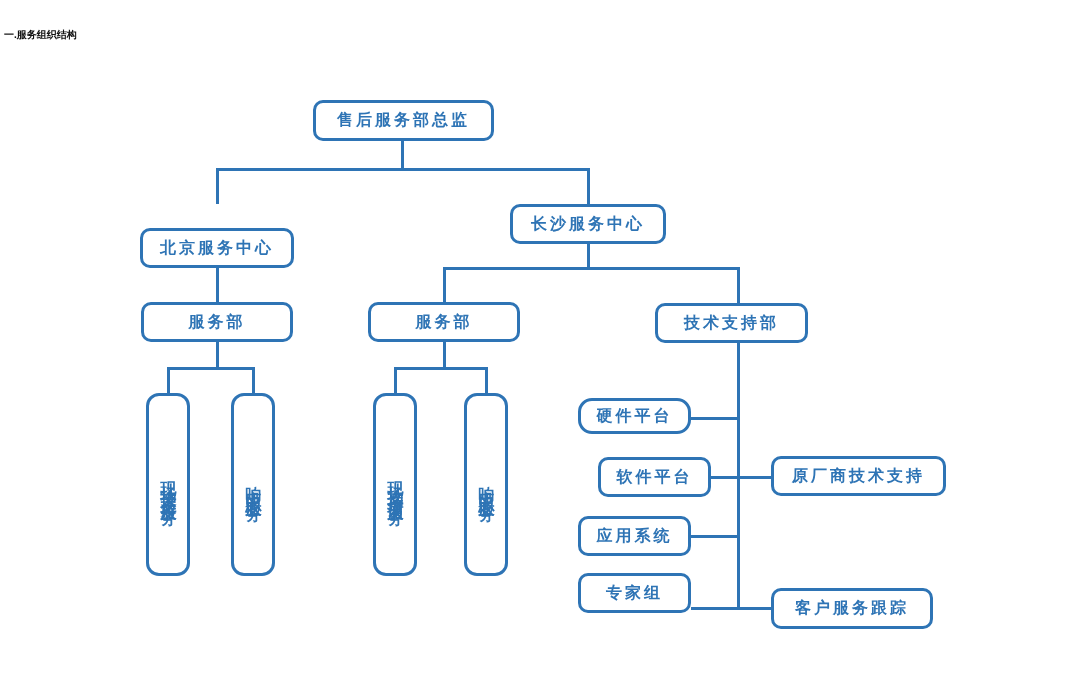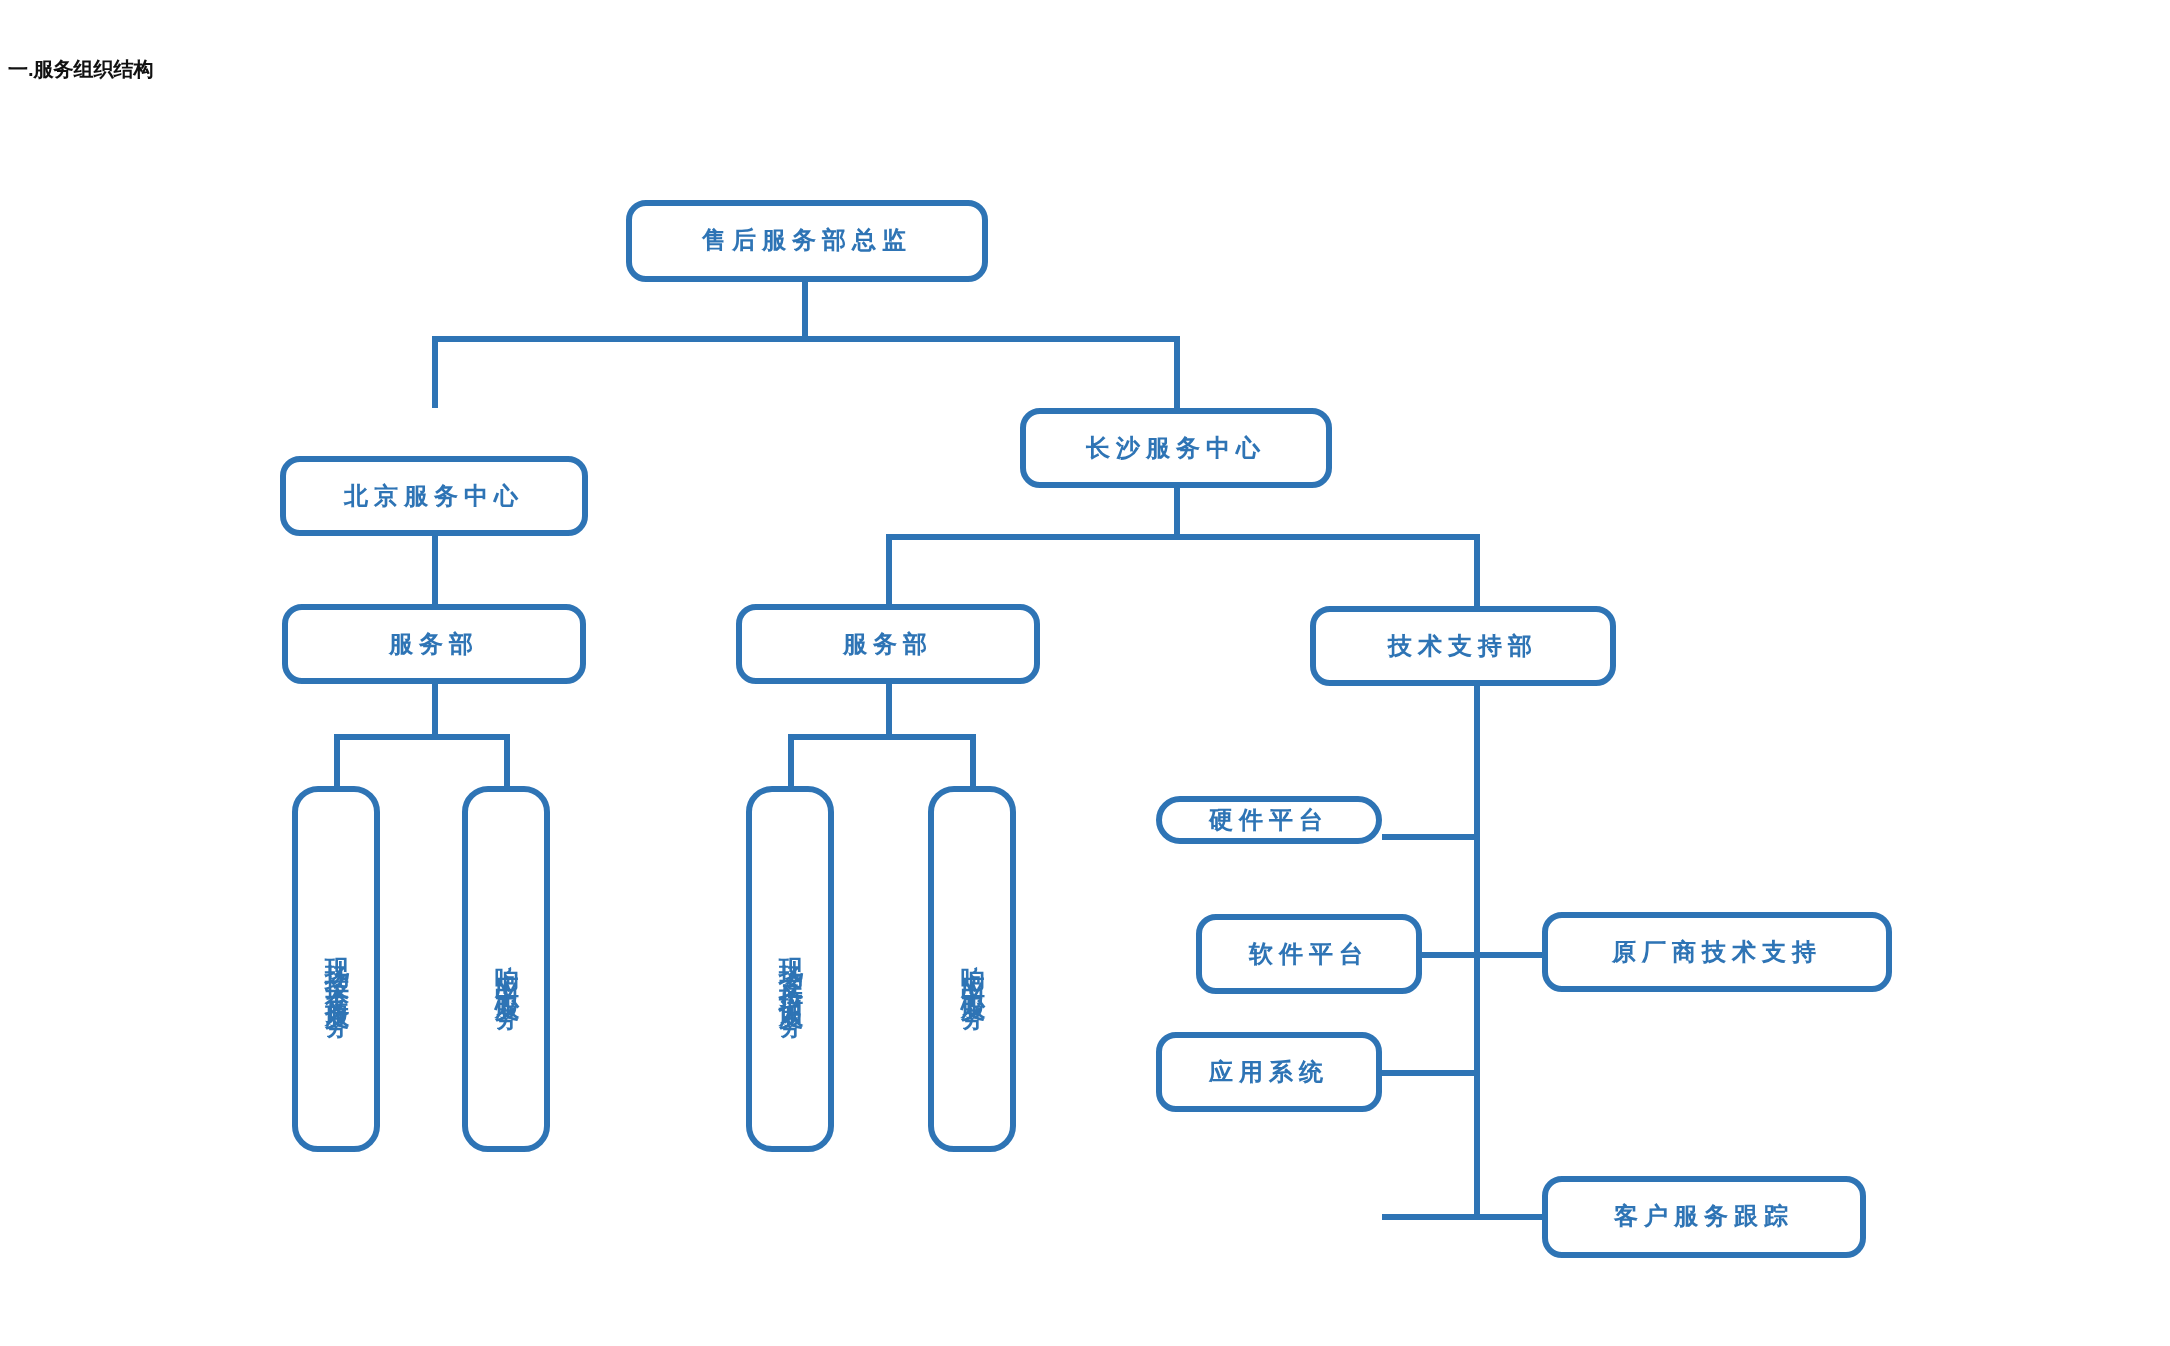--- a/index.html
+++ b/index.html
@@ -23,21 +23,21 @@
     font-weight: bold;
     color: #111111;
   }
   .node {
     position: absolute;
     box-sizing: border-box;
     border: 3px solid #2E74B5;
     border-radius: 10px;
     background: #ffffff;
     color: #2E74B5;
-    font-size: 12px;
+    font-size: 16px;
     font-weight: bold;
     letter-spacing: 3px;
     display: flex;
     align-items: center;
     justify-content: center;
     text-align: left;
     white-space: nowrap;
   }
   .node.vert {
     border-radius: 13px;
@@ -96,24 +96,25 @@
   <div class="node" style="left:655px; top:303px; width:153px; height:40px;">技术支持部</div>
 
   <div class="node vert" style="left:146px; top:393px; width:44px; height:183px;">现场技术支持服务</div>
 
   <div class="node vert" style="left:231px; top:393px; width:44px; height:183px;">响应中心服务</div>
 
   <div class="node vert" style="left:373px; top:393px; width:44px; height:183px;">现场支持培训服务</div>
 
   <div class="node vert" style="left:464px; top:393px; width:44px; height:183px;">响应中心服务</div>
 
-  <div class="node" style="left:578px; top:398px; width:113px; height:24px;border-radius:14px;">硬件平台</div>
+  <div class="node" style="left:578px; top:398px; width:113px; height:36px;border-radius:14px;">硬件平台</div>
 
   <div class="node" style="left:578px; top:457px; width:113px; height:40px;margin-left:20px;">软件平台</div>
 
   <div class="node" style="left:578px; top:516px; width:113px; height:40px;">应用系统</div>
 
+  <div class="node" style="left:578px; top:573px; width:113px; height:40px;">专家组</div>
 
   <div class="node" style="left:771px; top:456px; width:175px; height:40px;">原厂商技术支持</div>
 
   <div class="node" style="left:771px; top:588px; width:162px; height:41px;">客户服务跟踪</div>
 
 </div>
 
 </body></html>

